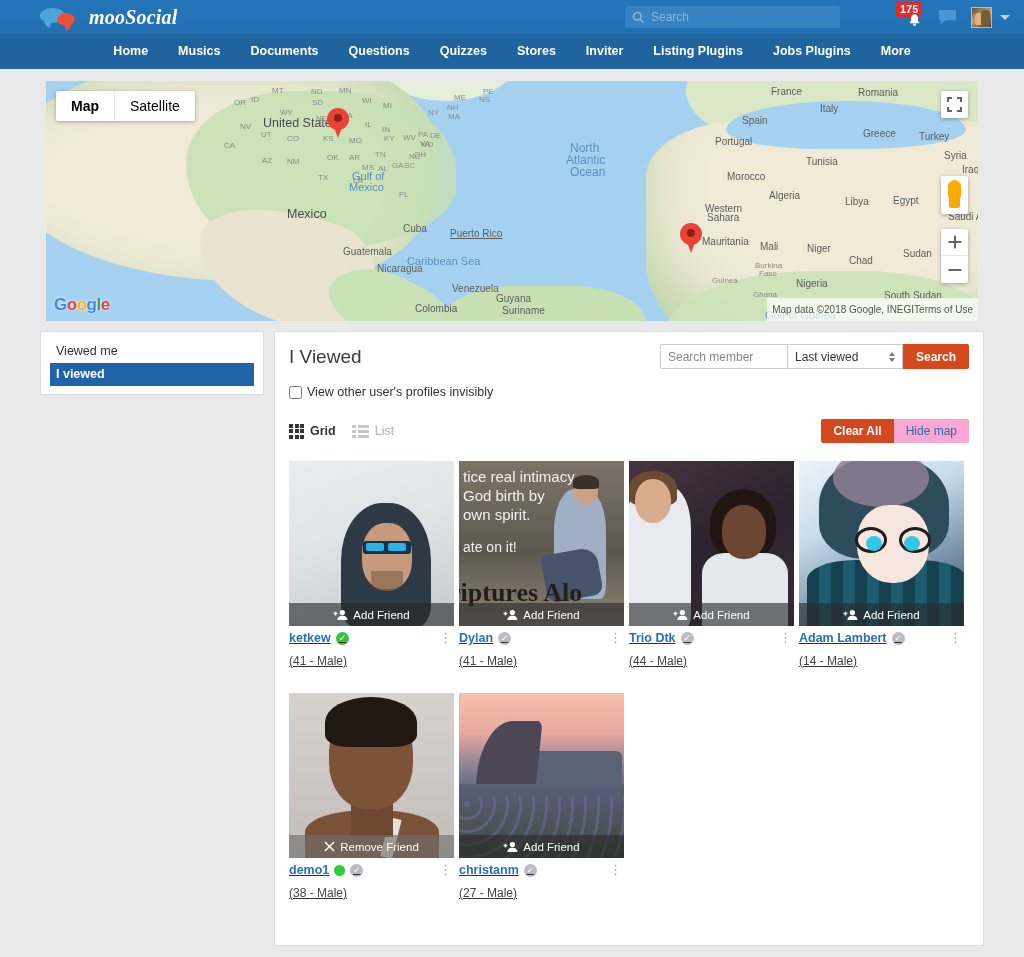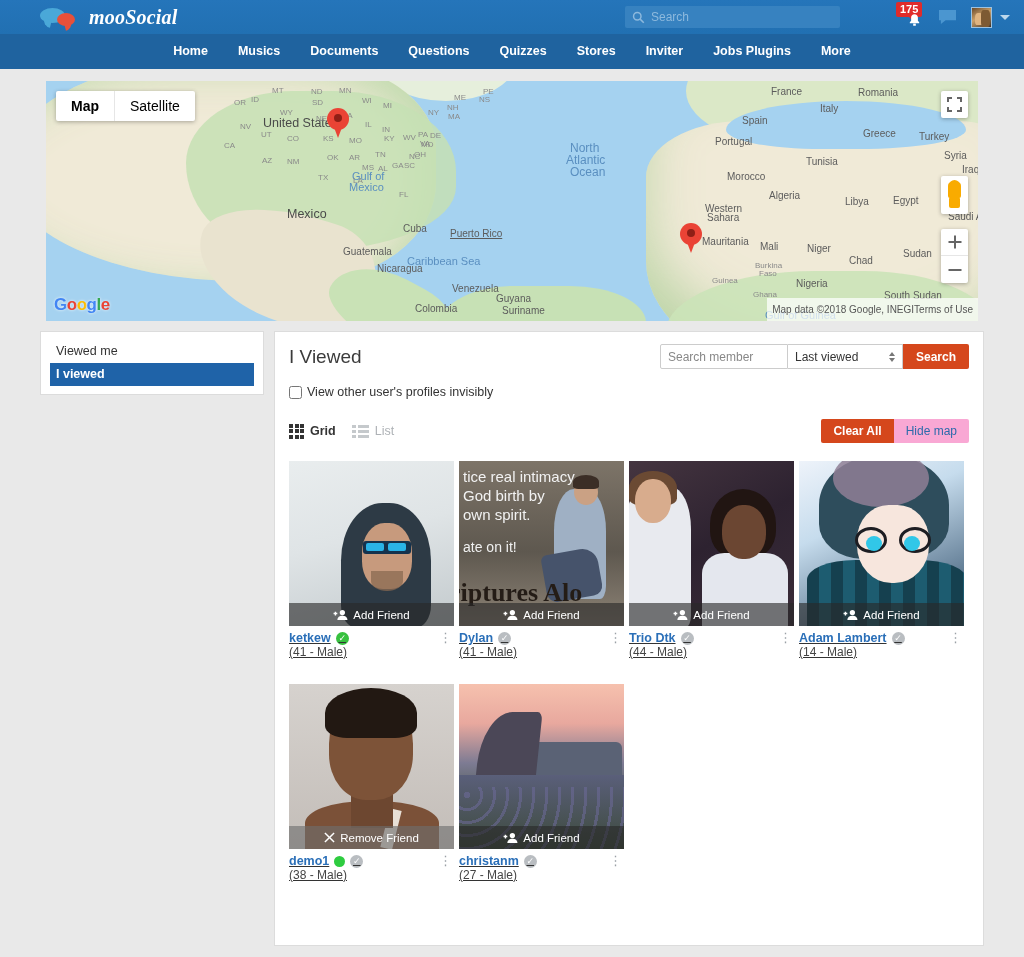--- a/index.html
+++ b/index.html
@@ -430,21 +430,21 @@
     width: 11px; height: 11px; border-radius: 50%; background: #2ecc40;
     display: inline-block;
   }
   .badge-verify {
     width: 13px; height: 13px; border-radius: 50%;
     background: #b9bdc1; display: inline-flex;
     align-items: center; justify-content: center;
     color: #fff; font-size: 9px; line-height: 1;
   }
   .badge-verify.green { background: #37c13f; }
-  .card-sub { font-size: 12px; color: #444; margin-top: 0; }
+  .card-sub { font-size: 12px; color: #444; margin-top: 9px; }
   .kebab {
     position: absolute; right: 2px; top: 1px;
     color: #9aa0a6; font-size: 13px; letter-spacing: 0;
     line-height: 12px; cursor: pointer;
   }
 
   
   .ph { position: absolute; inset: 0; }
   .ph1 { background: linear-gradient(165deg,#e9edee 0%,#dfe4e6 45%,#c3cacd 100%); }
   .ph1 .hood { position:absolute; left:52px; top:42px; width:90px;height:125px;
@@ -580,20 +580,21 @@
 </div>
 
 <div class="navbar">
   <div class="nav-item">Home</div>
   <div class="nav-item">Musics</div>
   <div class="nav-item">Documents</div>
   <div class="nav-item">Questions</div>
   <div class="nav-item">Quizzes</div>
   <div class="nav-item">Stores</div>
   <div class="nav-item">Inviter</div>
+  <div class="nav-item">Listing Plugins</div>
   <div class="nav-item">Jobs Plugins</div>
   <div class="nav-item">More</div>
 </div>
 
 <div class="map-outer">
   <div class="map" id="map">
     <div class="landmass c-greenland"></div>
     <div class="landmass c-na"></div>
     <div class="landmass c-na2"></div>
     <div class="landmass c-mex"></div>

